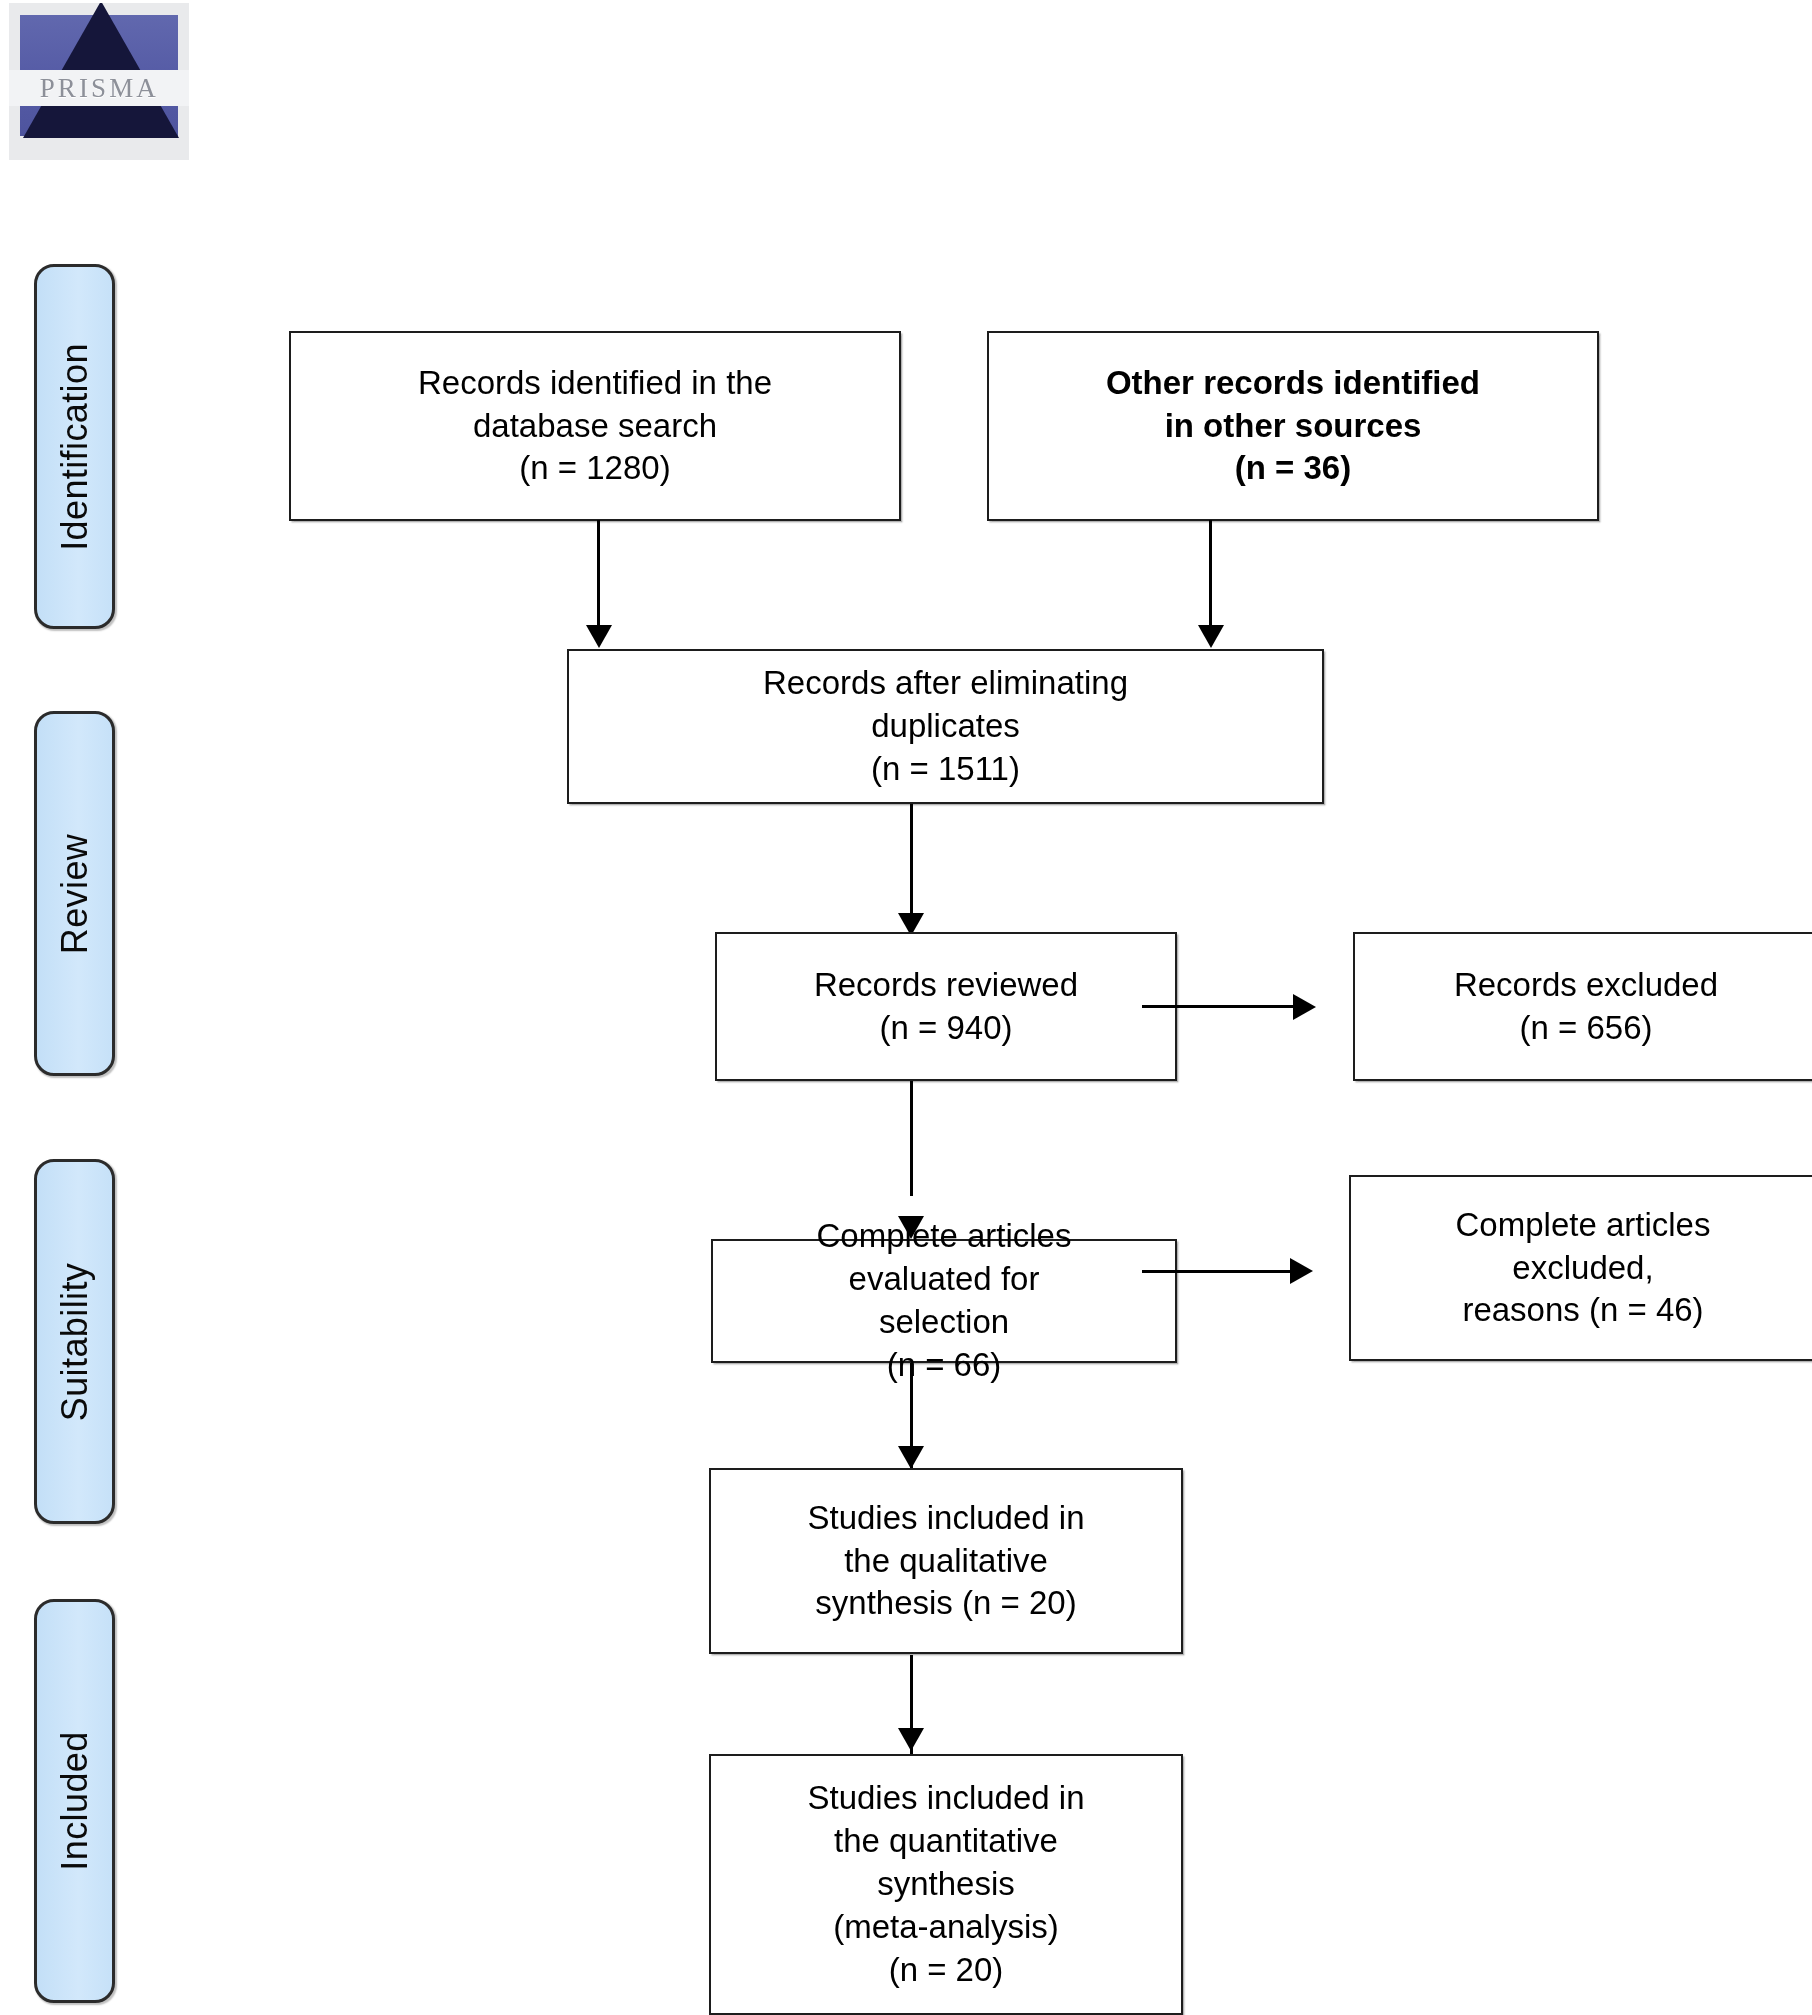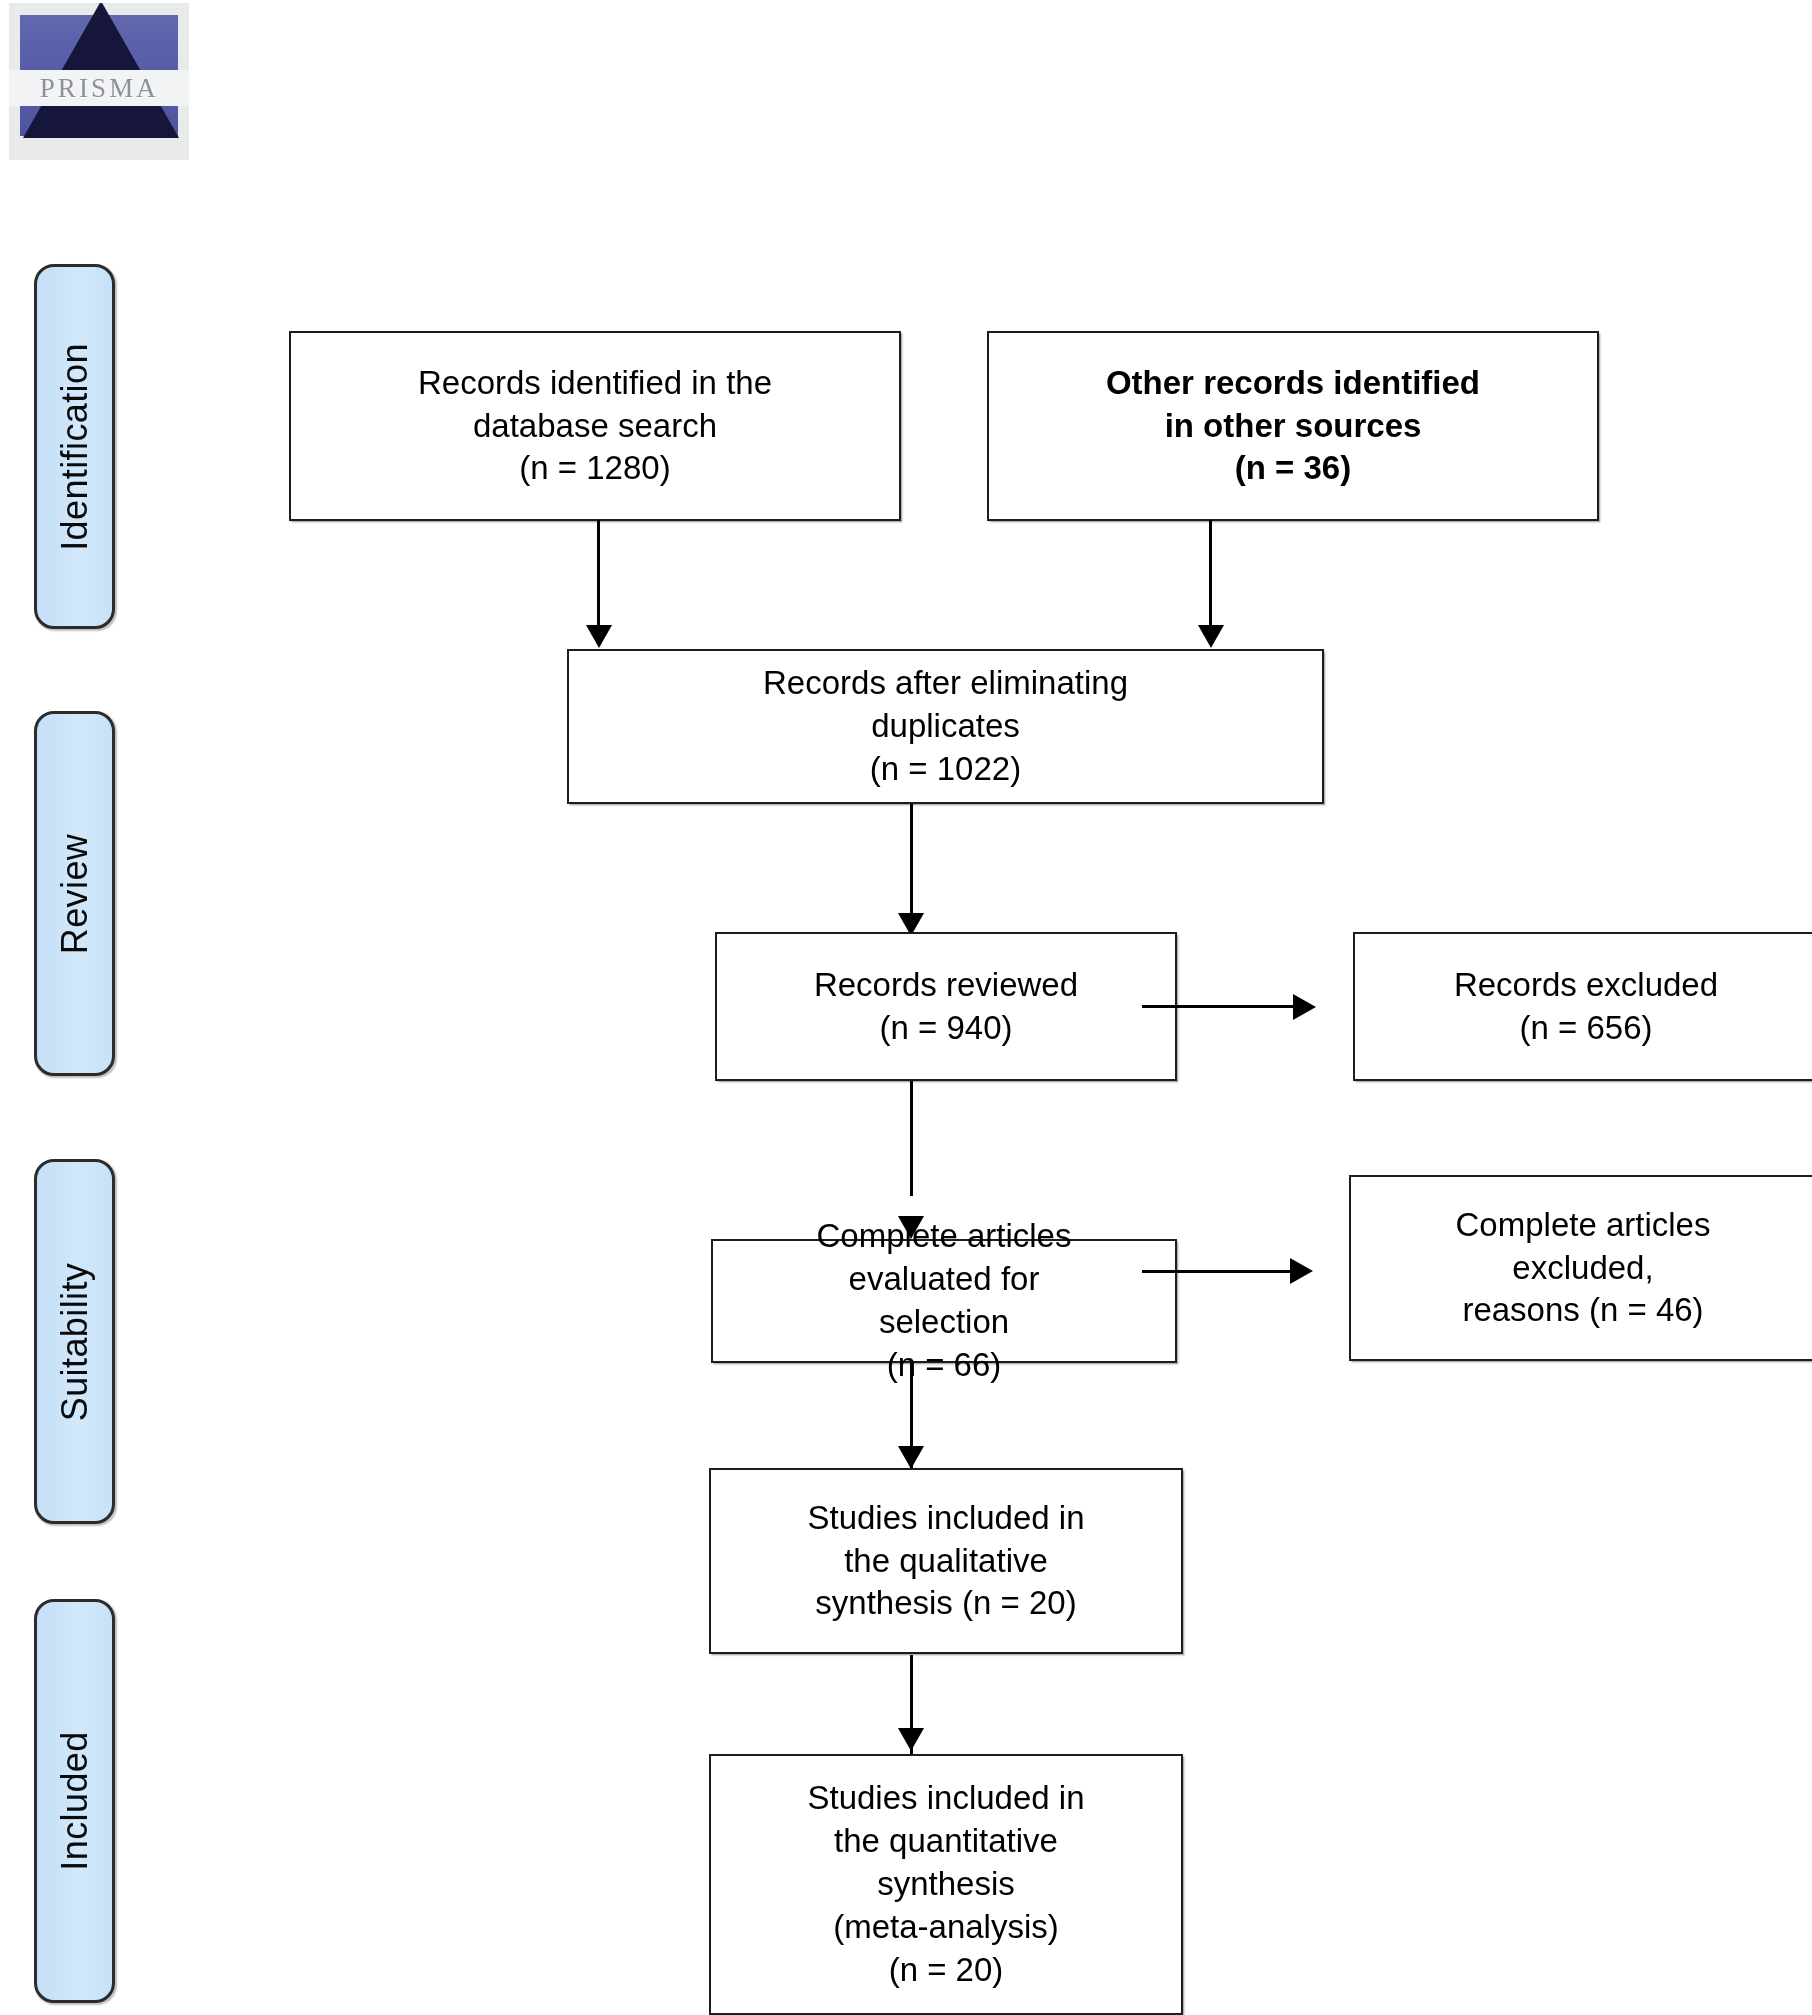--- a/index.html
+++ b/index.html
@@ -187,21 +187,21 @@
 
   <div class="vline" style="left:597px; top:520px; width:3.1px; height:109px;"></div>
   <div class="arrow-down" style="left:586px; top:625px;"></div>
 
   <div class="vline" style="left:1209px; top:520px; width:3.1px; height:109px;"></div>
   <div class="arrow-down" style="left:1198px; top:625px;"></div>
 
   <div class="node" style="left:532px; top:649px; width:757px; height:155px;">
     <div class="node-text">Records after eliminating
 duplicates
-(n = 1022)</div>
+(n = 1511)</div>
   </div>
 
   <div class="vline" style="left:910px; top:804px; width:3.1px; height:113px;"></div>
   <div class="arrow-down" style="left:898px; top:913px;"></div>
 
   <div class="node" style="left:680px; top:932px; width:462px; height:149px;">
     <div class="node-text">Records reviewed
 (n = 940)</div>
   </div>
 

